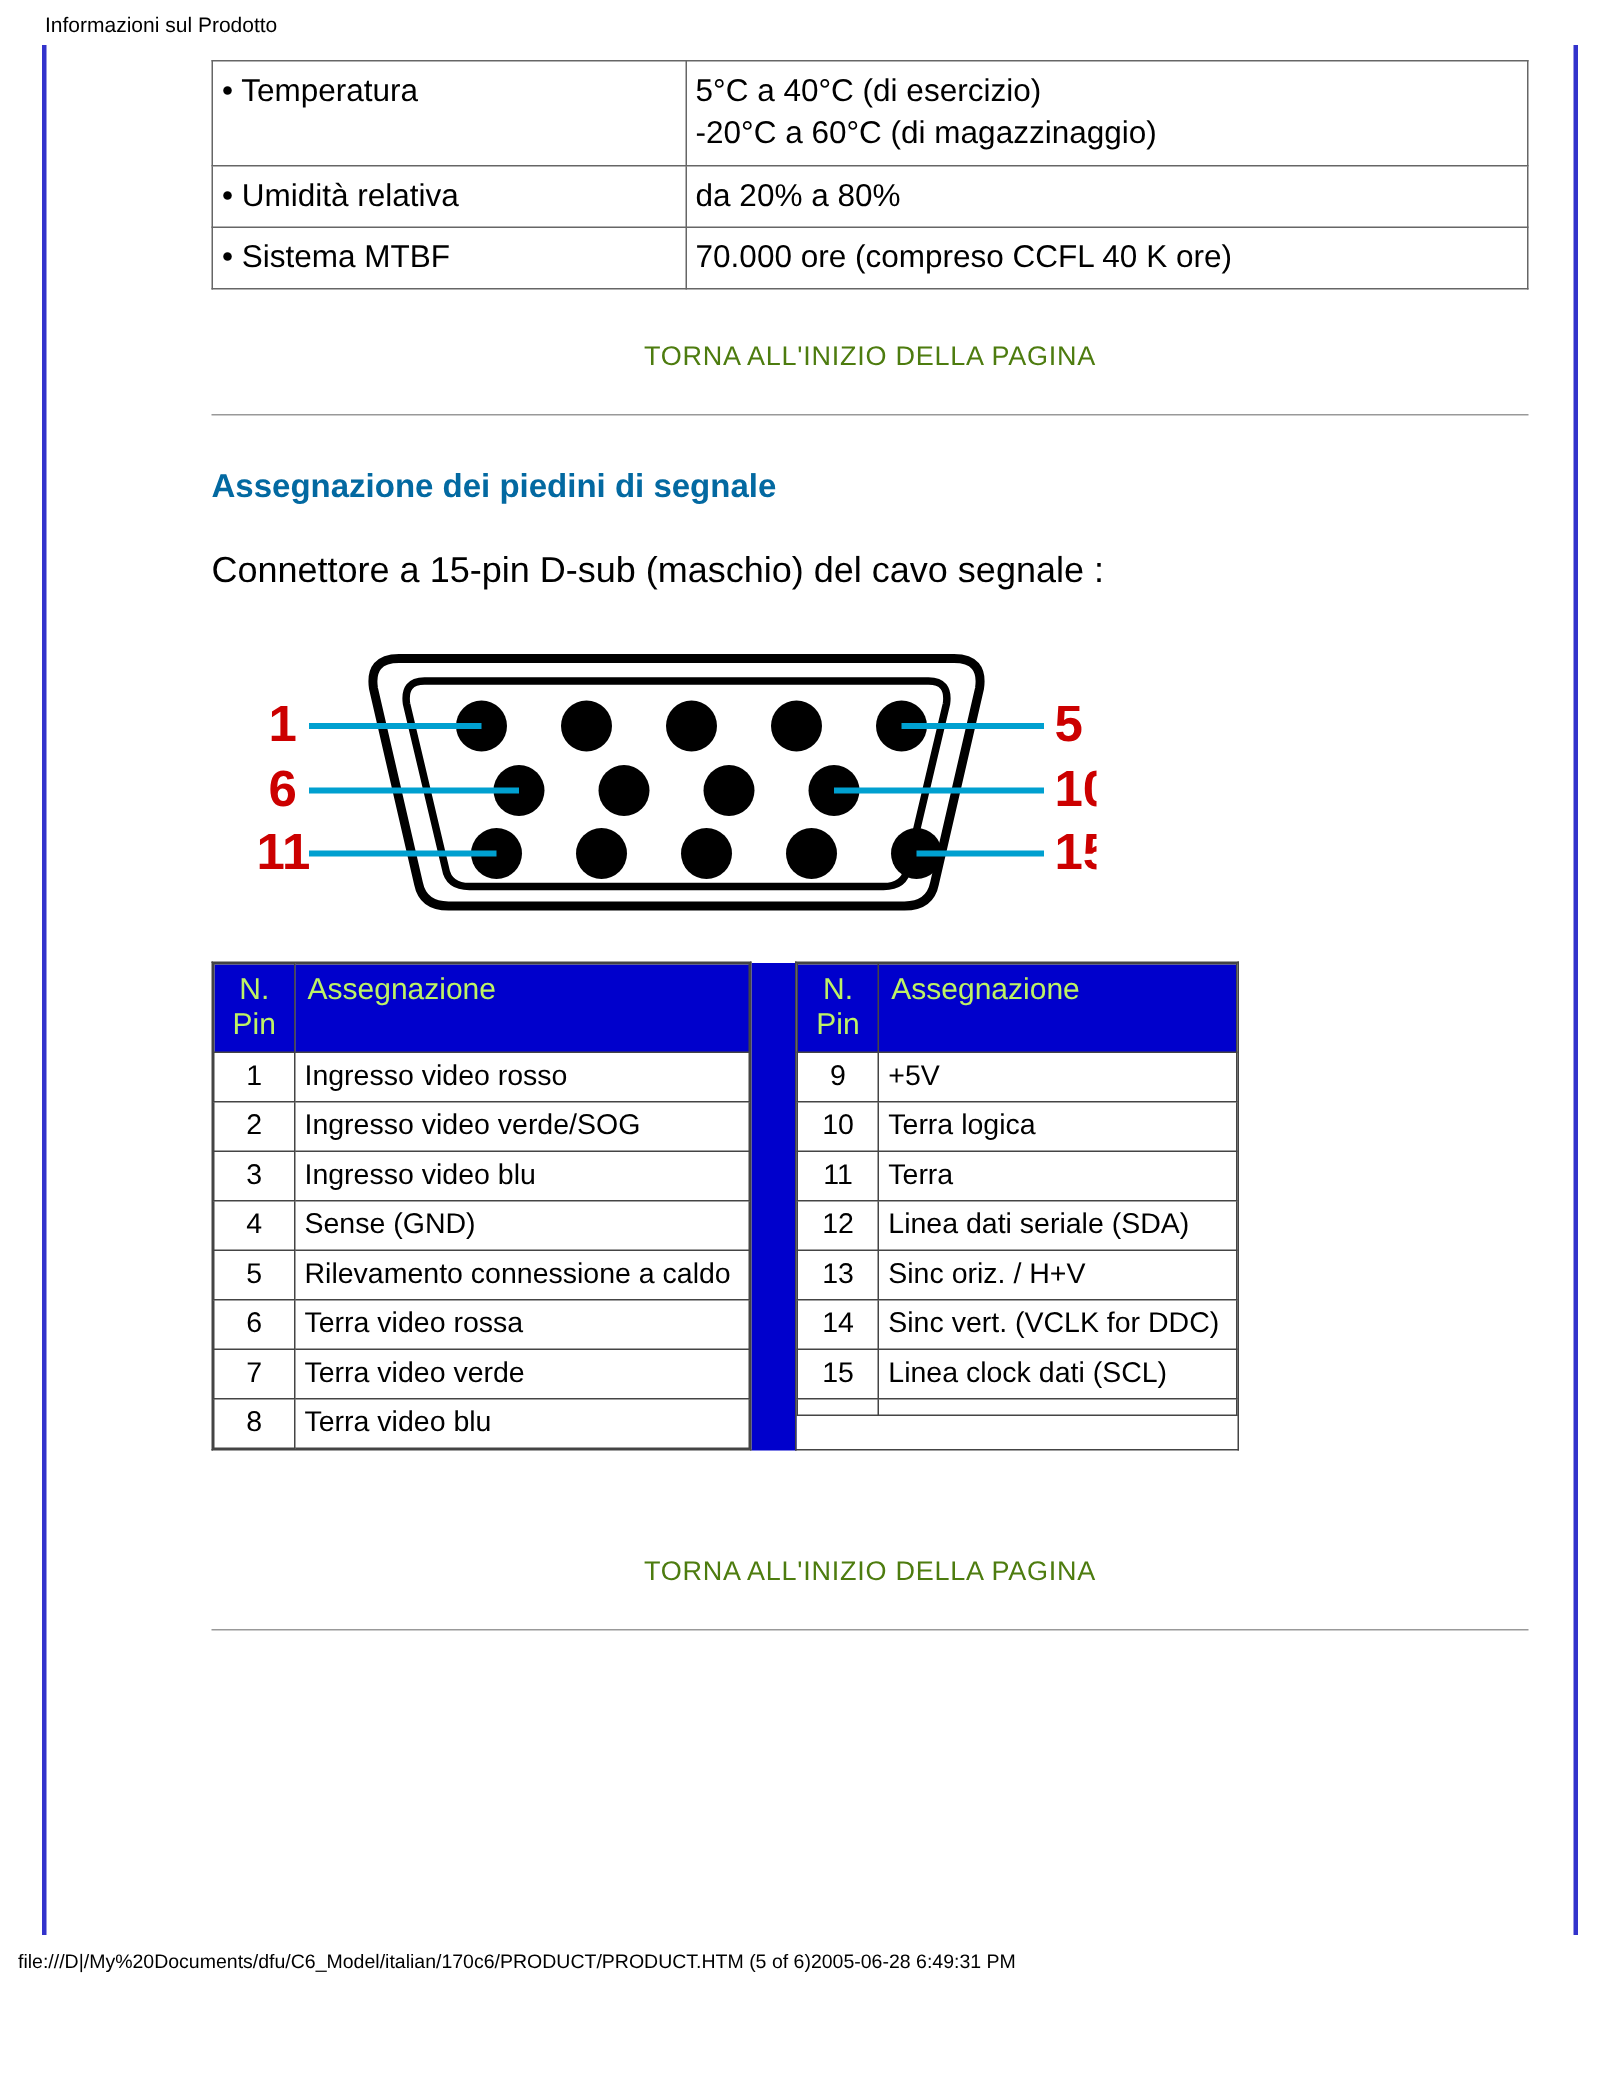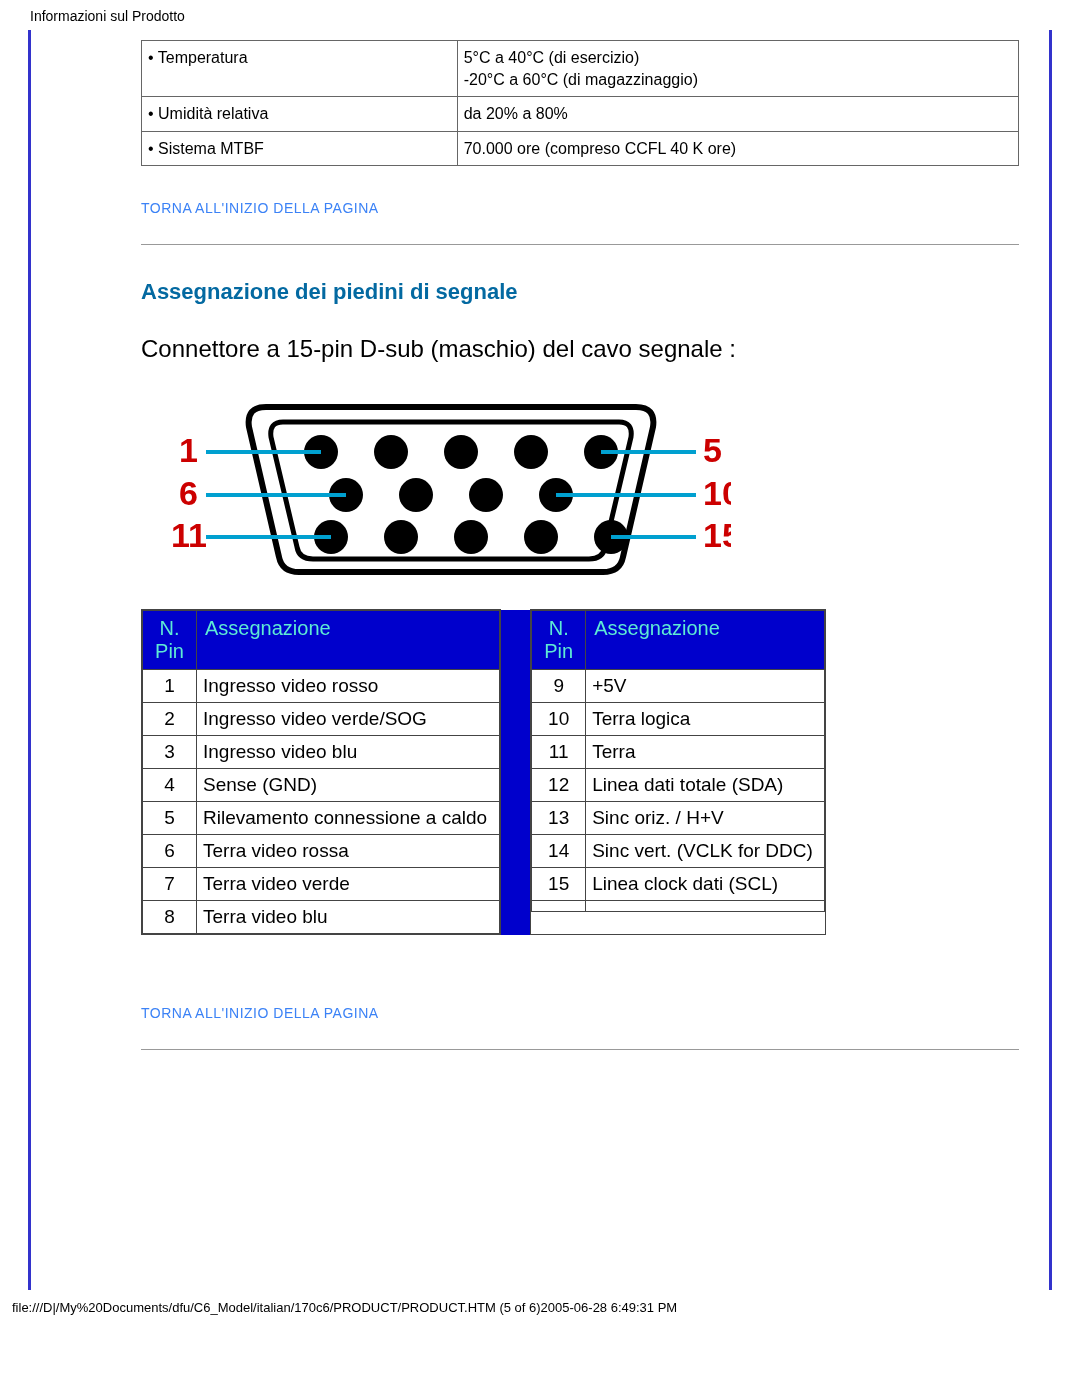--- a/index.html
+++ b/index.html
@@ -30,41 +30,42 @@
   }
   .content-col {
     display: inline-block;
     vertical-align: top;
     width: calc(100% - 130px);
     padding: 10px 10px 10px 0;
   }
   .specs-table {
     border-collapse: collapse;
     width: 100%;
-    font-size: 16px;
+    font-size: 21px;
     border-radius: 17px;
   }
   .specs-table td {
     border: 1px solid #666;
     padding: 6px 6px;
     vertical-align: top;
     line-height: 1.35;
   }
   .specs-table td:first-child { width: 36%; }
   .notes {
     font-style: italic;
     font-size: 20px;
     line-height: 1.35;
     margin-top: 28px;
   }
   .notes p { margin: 0 0 14px 0; }
   .back-link {
     display: block;
-    color: #3b82f6;
-    font-size: 14px;
+    text-align: center;
+    color: #4d7c0f;
+    font-size: 18px;
     margin: 34px 0 28px 0;
     letter-spacing: .5px;
     cursor: pointer;
   }
   hr.sep {
     border: none;
     border-top: 1px solid #999;
     margin: 12px 0 34px 0;
   }
   .section-heading {
@@ -93,21 +94,21 @@
     width: 30px;
     border: none;
   }
   .pin-inner {
     border-collapse: collapse;
     width: 100%;
     background: #fff;
   }
   .pin-inner th {
     background: #0000cc;
-    color: #5eead4;
+    color: #bef264;
     font-weight: normal;
     text-align: left;
     padding: 6px 8px;
     border: 1px solid #444;
     font-size: 20px;
     vertical-align: top;
   }
   .pin-inner th.num-col { width: 54px; text-align: center; }
   .pin-inner td {
     border: 1px solid #444;
@@ -257,21 +258,21 @@
             <tr>
                     <td class="num">10</td>
                     <td>Terra logica</td>
                   </tr>
             <tr>
                     <td class="num">11</td>
                     <td>Terra</td>
                   </tr>
             <tr>
                     <td class="num">12</td>
-                    <td>Linea dati totale (SDA)</td>
+                    <td>Linea dati seriale (SDA)</td>
                   </tr>
             <tr>
                     <td class="num">13</td>
                     <td>Sinc oriz. / H+V</td>
                   </tr>
             <tr>
                     <td class="num">14</td>
                     <td>Sinc vert. (VCLK for DDC)</td>
                   </tr>
             <tr>

